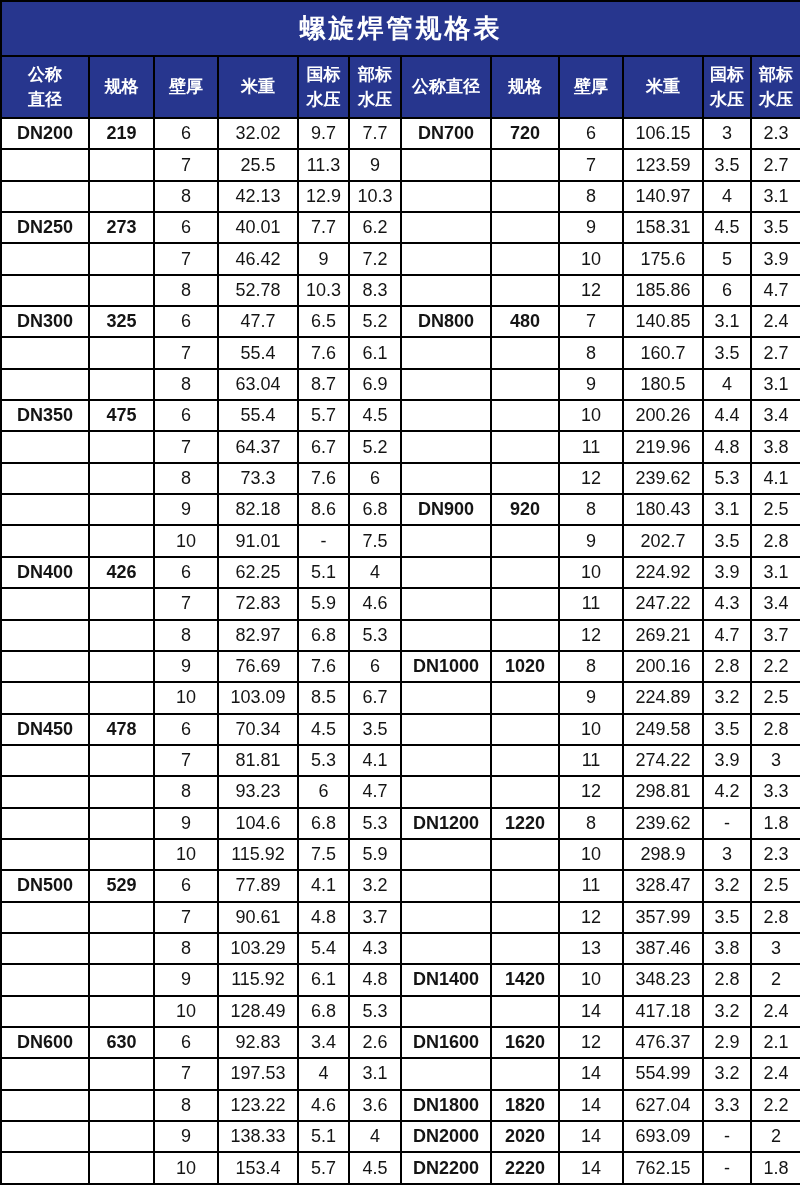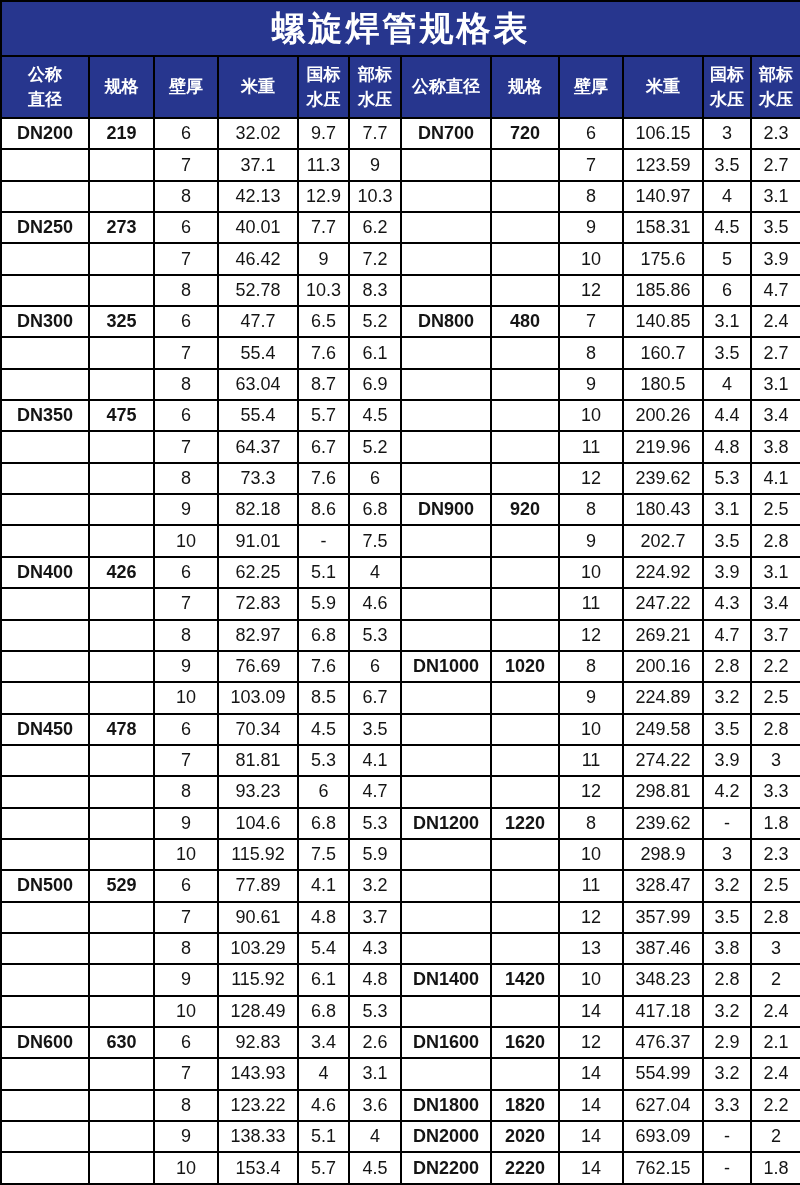--- a/index.html
+++ b/index.html
@@ -19,21 +19,21 @@
   }
   th,td{
     border:2px solid var(--border);
     text-align:center;vertical-align:middle;
     padding:0;overflow:hidden;white-space:nowrap;
   }
   .title-cell{
     height:55px;
     background:var(--header-bg);
     color:var(--header-text);
-    font-size:34px;font-weight:700;letter-spacing:3px;
+    font-size:26px;font-weight:700;letter-spacing:3px;
   }
   .hcell{
     height:62px;
     background:var(--header-bg);
     color:var(--header-text);
     font-size:17px;font-weight:700;line-height:1.5;
   }
   td.dcell{
     height:31px;
     background:var(--cell-bg);
@@ -92,21 +92,21 @@
           <td class="dcell bold">720</td>
           <td class="dcell">6</td>
           <td class="dcell">106.15</td>
           <td class="dcell">3</td>
           <td class="dcell">2.3</td>
         </tr>
         <tr>
           <td class="dcell bold"></td>
           <td class="dcell bold"></td>
           <td class="dcell">7</td>
-          <td class="dcell">37.1</td>
+          <td class="dcell">25.5</td>
           <td class="dcell">11.3</td>
           <td class="dcell">9</td>
           <td class="dcell bold"></td>
           <td class="dcell bold"></td>
           <td class="dcell">7</td>
           <td class="dcell">123.59</td>
           <td class="dcell">3.5</td>
           <td class="dcell">2.7</td>
         </tr>
         <tr>
@@ -498,21 +498,21 @@
           <td class="dcell bold">1620</td>
           <td class="dcell">12</td>
           <td class="dcell">476.37</td>
           <td class="dcell">2.9</td>
           <td class="dcell">2.1</td>
         </tr>
         <tr>
           <td class="dcell bold"></td>
           <td class="dcell bold"></td>
           <td class="dcell">7</td>
-          <td class="dcell">143.93</td>
+          <td class="dcell">197.53</td>
           <td class="dcell">4</td>
           <td class="dcell">3.1</td>
           <td class="dcell bold"></td>
           <td class="dcell bold"></td>
           <td class="dcell">14</td>
           <td class="dcell">554.99</td>
           <td class="dcell">3.2</td>
           <td class="dcell">2.4</td>
         </tr>
         <tr>

